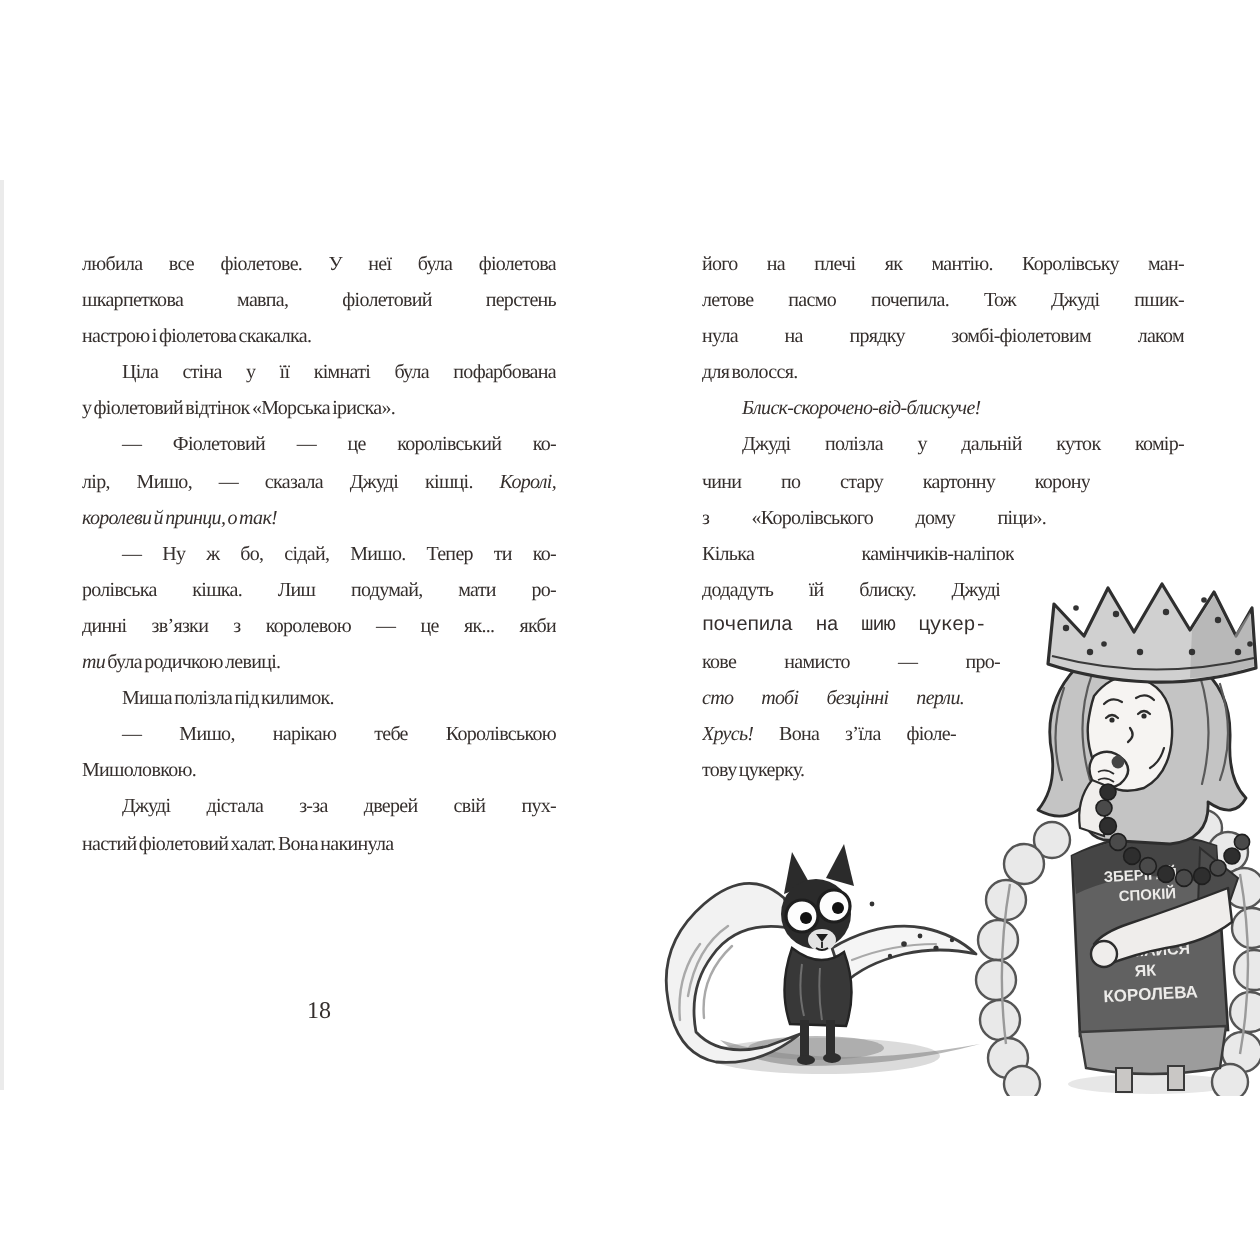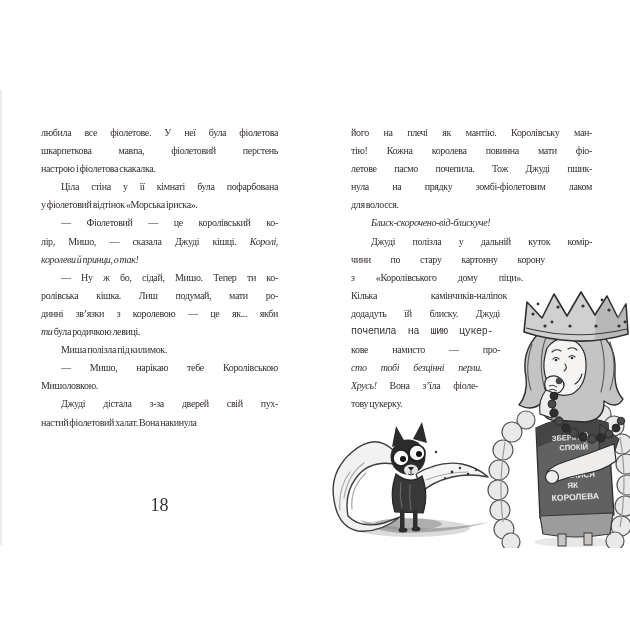--- a/index.html
+++ b/index.html
@@ -17,21 +17,21 @@
     height:18.1px;line-height:18.1px;
     font-size:10px;letter-spacing:-0.35px;word-spacing:-1px;
     white-space:nowrap;overflow:hidden;
     text-align:justify;text-align-last:justify;
   }
   .line.end{text-align-last:left;}
   .line.ind{padding-left:20px;}
   .line i{font-style:italic;}
   .page-number{
     position:absolute;left:41px;top:497px;width:237px;
-    text-align:center;font-size:18px;line-height:16px;
+    text-align:center;font-size:12px;line-height:16px;
   }
   #illus{position:absolute;left:300px;top:282px;width:330px;height:266px;}
   .shirt-txt{
     font-family:"Liberation Sans","DejaVu Sans",sans-serif;
     fill:#ecebe9;font-weight:bold;text-anchor:middle;
   }
 </style>
 </head>
 <body style="background: rgb(255, 255, 255); color: rgb(53, 47, 45);">
 
@@ -52,21 +52,20 @@
     <div class="line end"><i>ти</i><span> була родичкою левиці.</span></div>
     <div class="line end ind"><span>Миша полізла під килимок.</span></div>
     <div class="line ind"><span>— Мишо, нарікаю тебе Королівською</span></div>
     <div class="line end"><span>Мишоловкою.</span></div>
     <div class="line ind"><span>Джуді дістала з-за дверей свій пух-</span></div>
     <div class="line end"><span>настий фіолетовий халат. Вона накинула</span></div>
   </div>
 
 <div id="right-col" class="text-col">
     <div class="line"><span>його на плечі як мантію. Королівську ман-</span></div>
-    <div class="line"><span>тію! Кожна королева повинна мати фіо-</span></div>
     <div class="line"><span>летове пасмо почепила. Тож Джуді пшик-</span></div>
     <div class="line"><span>нула на прядку зомбі-фіолетовим лаком</span></div>
     <div class="line end"><span>для волосся.</span></div>
     <div class="line end ind"><i>Блиск-скорочено-від-блискуче!</i></div>
     <div class="line ind"><span>Джуді полізла у дальній куток комір-</span></div>
     <div class="line" style="width: 194px;"><span>чини по стару картонну корону</span></div>
     <div class="line" style="width: 172px;"><span>з «Королівського дому піци».</span></div>
     <div class="line" style="width: 156px;"><span>Кілька камінчиків-наліпок</span></div>
     <div class="line" style="width: 149px;"><span>додадуть їй блиску. Джуді</span></div>
     <div class="line" style="width: 142px; font-family: Liberation Mono, monospace;"><span>почепила на шию цукер-</span></div>

